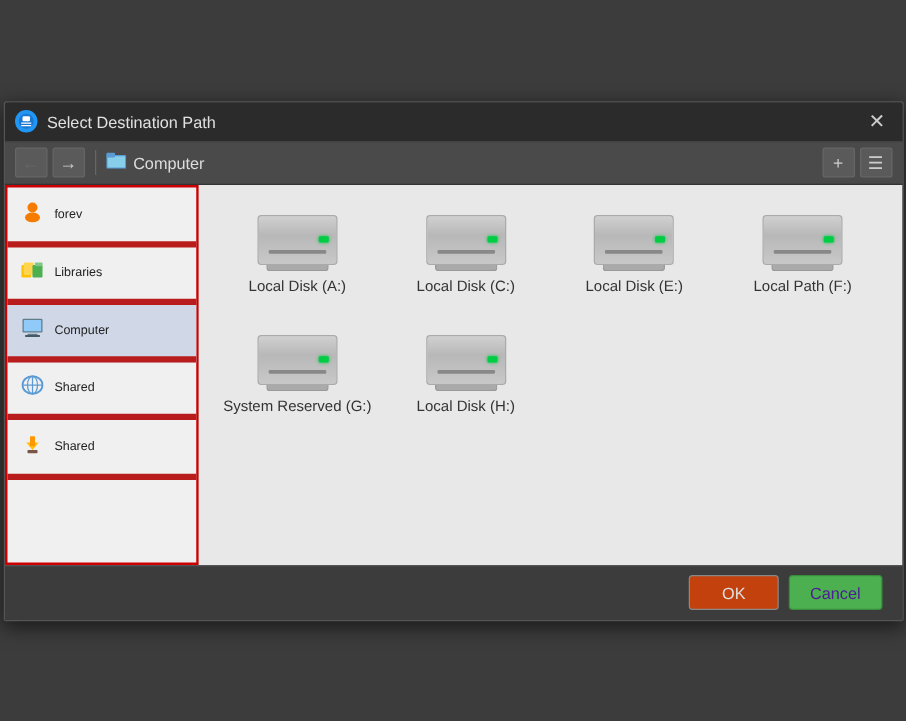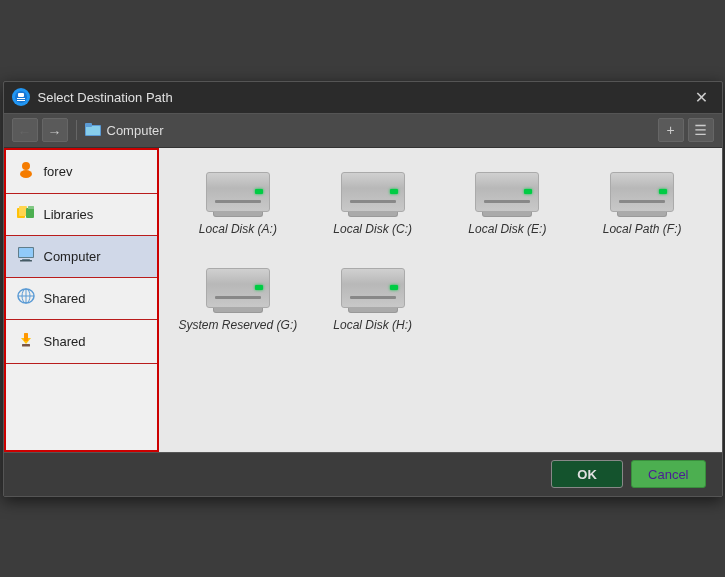--- a/index.html
+++ b/index.html
@@ -136,22 +136,22 @@
       flex-direction: column;
       flex-shrink: 0;
     }
     .sidebar-item {
       display: flex;
       align-items: center;
       padding: 10px 10px;
       gap: 8px;
       cursor: pointer;
       color: #222;
-      font-size: 13px;
-      border-bottom: 1px solid #b91c1c;
+      font-size: 10px;
+      border-bottom: 5px solid #b91c1c;
     }
     .sidebar-item.active { background: #d0d8e8; }
     .sidebar-item-icon {
       font-size: 17px;
       width: 20px;
       text-align: center;
     }
     .main-panel {
       flex: 1;
       background: #e8e8e8;
@@ -216,21 +216,20 @@
       margin: 0 auto;
       border-radius: 0 0 3px 3px;
       border: 1px solid #999;
       border-top: none;
     }
     .file-label {
       font-size: 12px;
       color: #333;
       text-align: right;
       word-break: break-word;
-      font-style: italic;
     }
     .footer {
       height: 44px;
       background: #3c3c3c;
       display: flex;
       align-items: center;
       justify-content: flex-end;
       padding: 0 16px;
       gap: 8px;
       border-top: 1px solid #555;
@@ -240,24 +239,23 @@
       height: 28px;
       min-width: 72px;
       padding: 0 16px;
       border-radius: 3px;
       border: none;
       font-size: 13px;
       cursor: pointer;
       font-family: inherit;
     }
     .btn-ok {
-      background: #14532d;
+      background: #c2410c;
       color: #e0e0e0;
       border: 1px solid #888;
-      font-weight: bold;
     }
     .btn-cancel {
       background: #4caf50;
       color: #4c1d95;
       border: 1px solid #388e3c;
     }
   </style>
 </head>
 <body>
 

